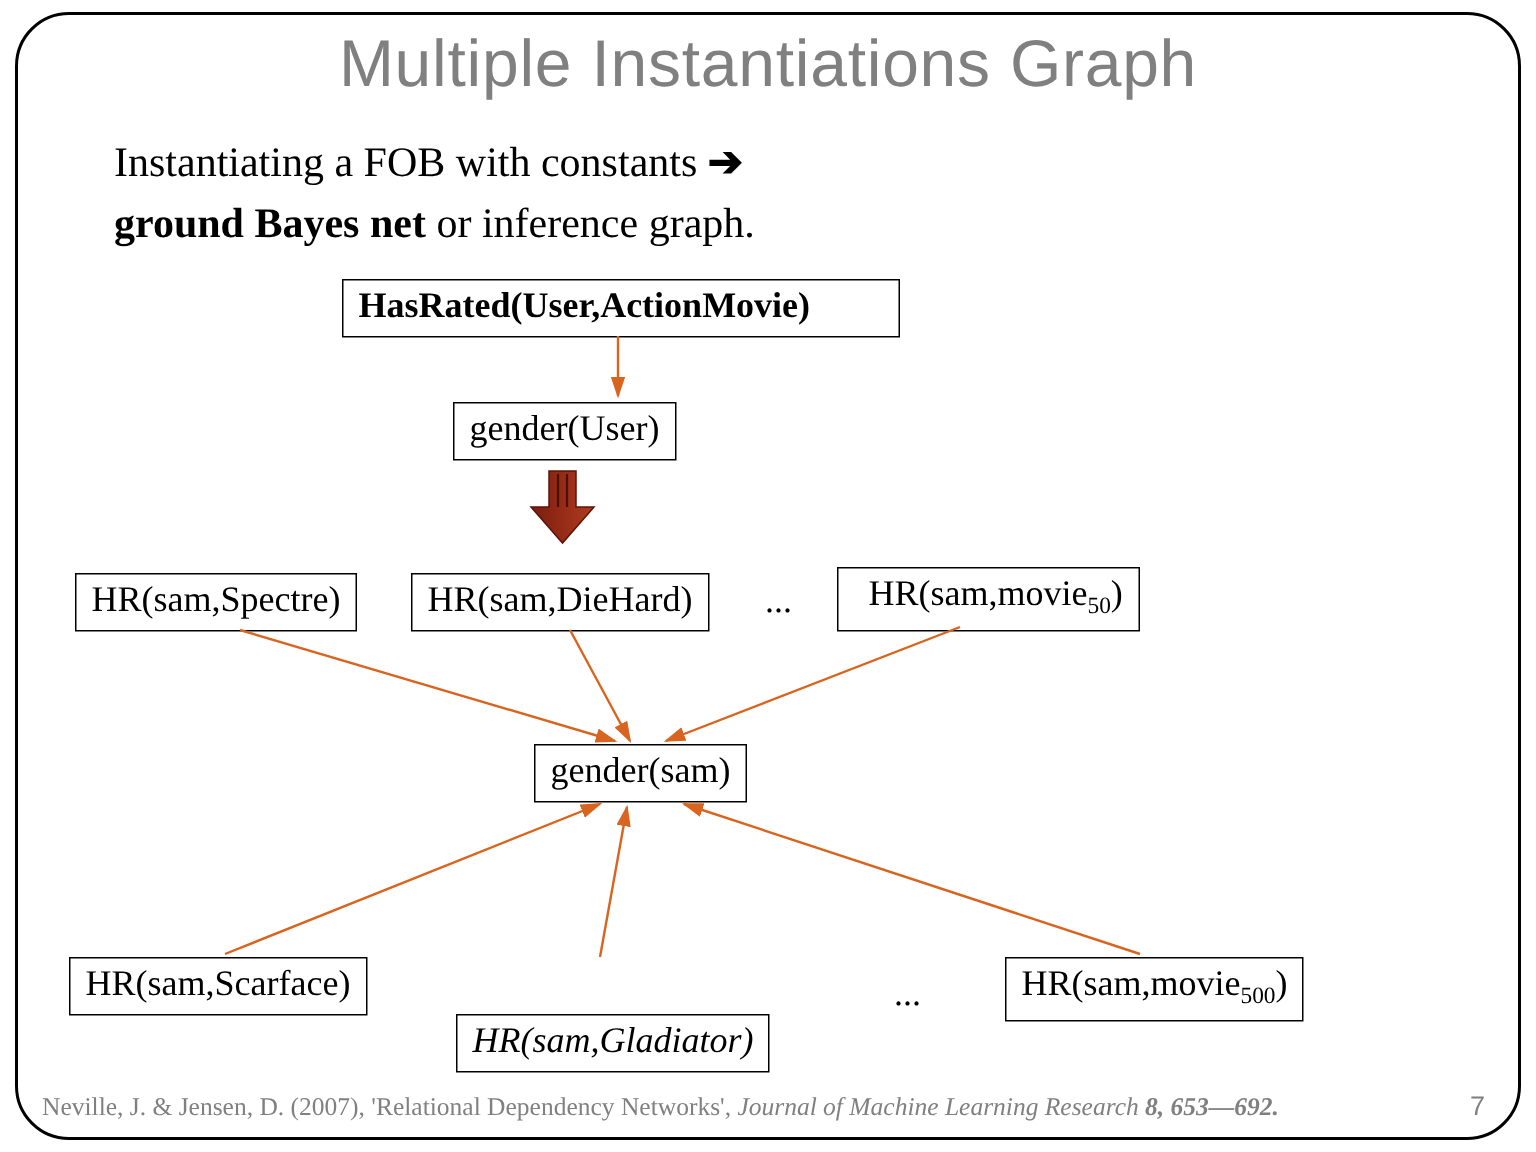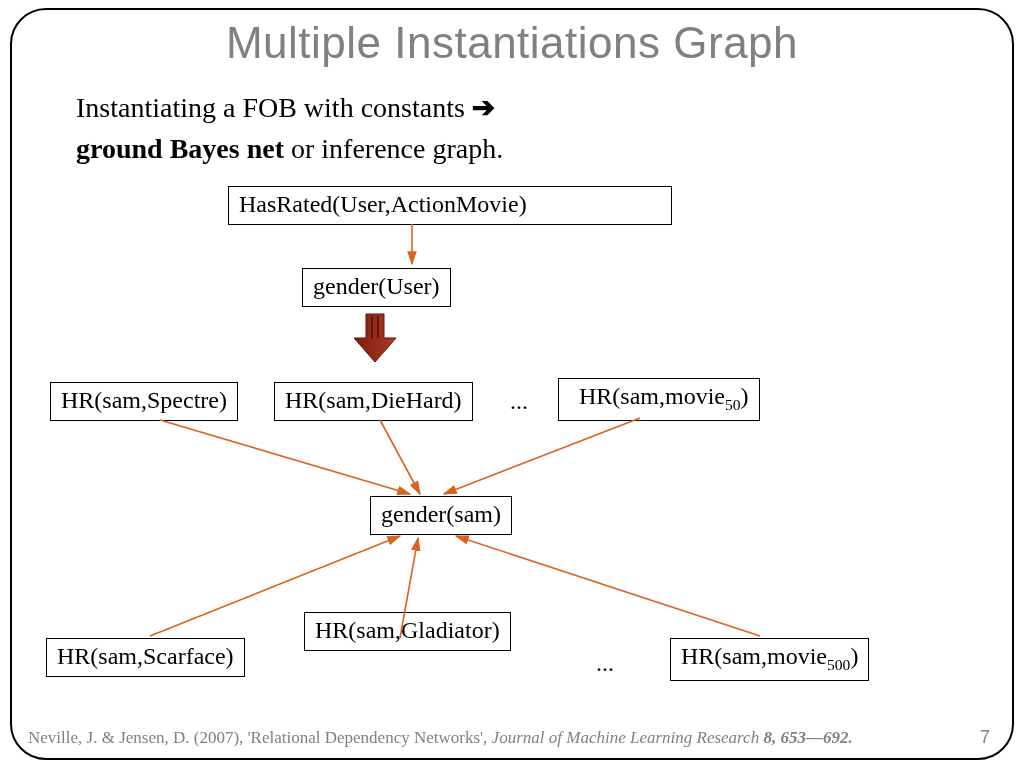--- a/index.html
+++ b/index.html
@@ -90,21 +90,21 @@
 
 <div class="slide-border"></div>
 
 <div class="title">Multiple Instantiations Graph</div>
 
 <div class="subtitle">
   <span>Instantiating a FOB with constants </span><span class="arrow-glyph">➔</span><br>
   <span class="bold">ground Bayes net</span><span> or inference graph.</span>
 </div>
 
-<div class="box" style="left:228px; top:186px; width:444px;">HasRated(User,ActionMovie)</div>
+<div class="box" style="left:228px; top:186px; width:372px;font-weight:bold;">HasRated(User,ActionMovie)</div>
 <div class="box" style="left:302px; top:268px;">gender(User)</div>
 
 <svg class="big-arrow" style="left:352px; top:312px;" viewBox="0 0 46 52">
   <defs>
     <linearGradient id="ga" x1="0" y1="0" x2="1" y2="0">
       <stop offset="0" stop-color="#7a1d0e"></stop>
       <stop offset="1" stop-color="#b13a20"></stop>
     </linearGradient>
   </defs>
   <path d="M14 2 L32 2 L32 26 L44 26 L23 50 L2 26 L14 26 Z" fill="url(#ga)" stroke="#5a1408" stroke-width="1"></path>
@@ -112,24 +112,24 @@
   <line x1="26" y1="4" x2="26" y2="26" stroke="#4a1006" stroke-width="1.5"></line>
 </svg>
 
 <div class="box" style="left:50px; top:382px;">HR(sam,Spectre)</div>
 <div class="box" style="left:274px; top:382px;">HR(sam,DieHard)</div>
 <div class="ellipsis" style="left:510px; top:388px;">...</div>
 <div class="box" style="left:558px; top:378px;padding-left:20px;">
   <span>HR(sam,movie</span><sub>50</sub><span>)</span>
 </div>
 
-<div class="box" style="left:370px; top:496px;">gender(sam)</div>
+<div class="box" style="left:356px; top:496px;">gender(sam)</div>
 
 <div class="box" style="left:46px; top:638px;">HR(sam,Scarface)</div>
-<div class="box" style="left:304px; top:612px;">HR(sam,Gladiator)</div>
+<div class="box" style="left:304px; top:676px;font-style:italic;">HR(sam,Gladiator)</div>
 <div class="ellipsis" style="left:596px; top:650px;">...</div>
 <div class="box" style="left:670px; top:638px;">
   <span>HR(sam,movie</span><sub>500</sub><span>)</span>
 </div>
 
 <svg class="arrows">
   <defs>
     <marker id="ah" markerWidth="10" markerHeight="10" refX="8" refY="3" orient="auto">
       <path d="M0,0 L9,3 L0,6 Z" fill="#d9641f"></path>
     </marker>

